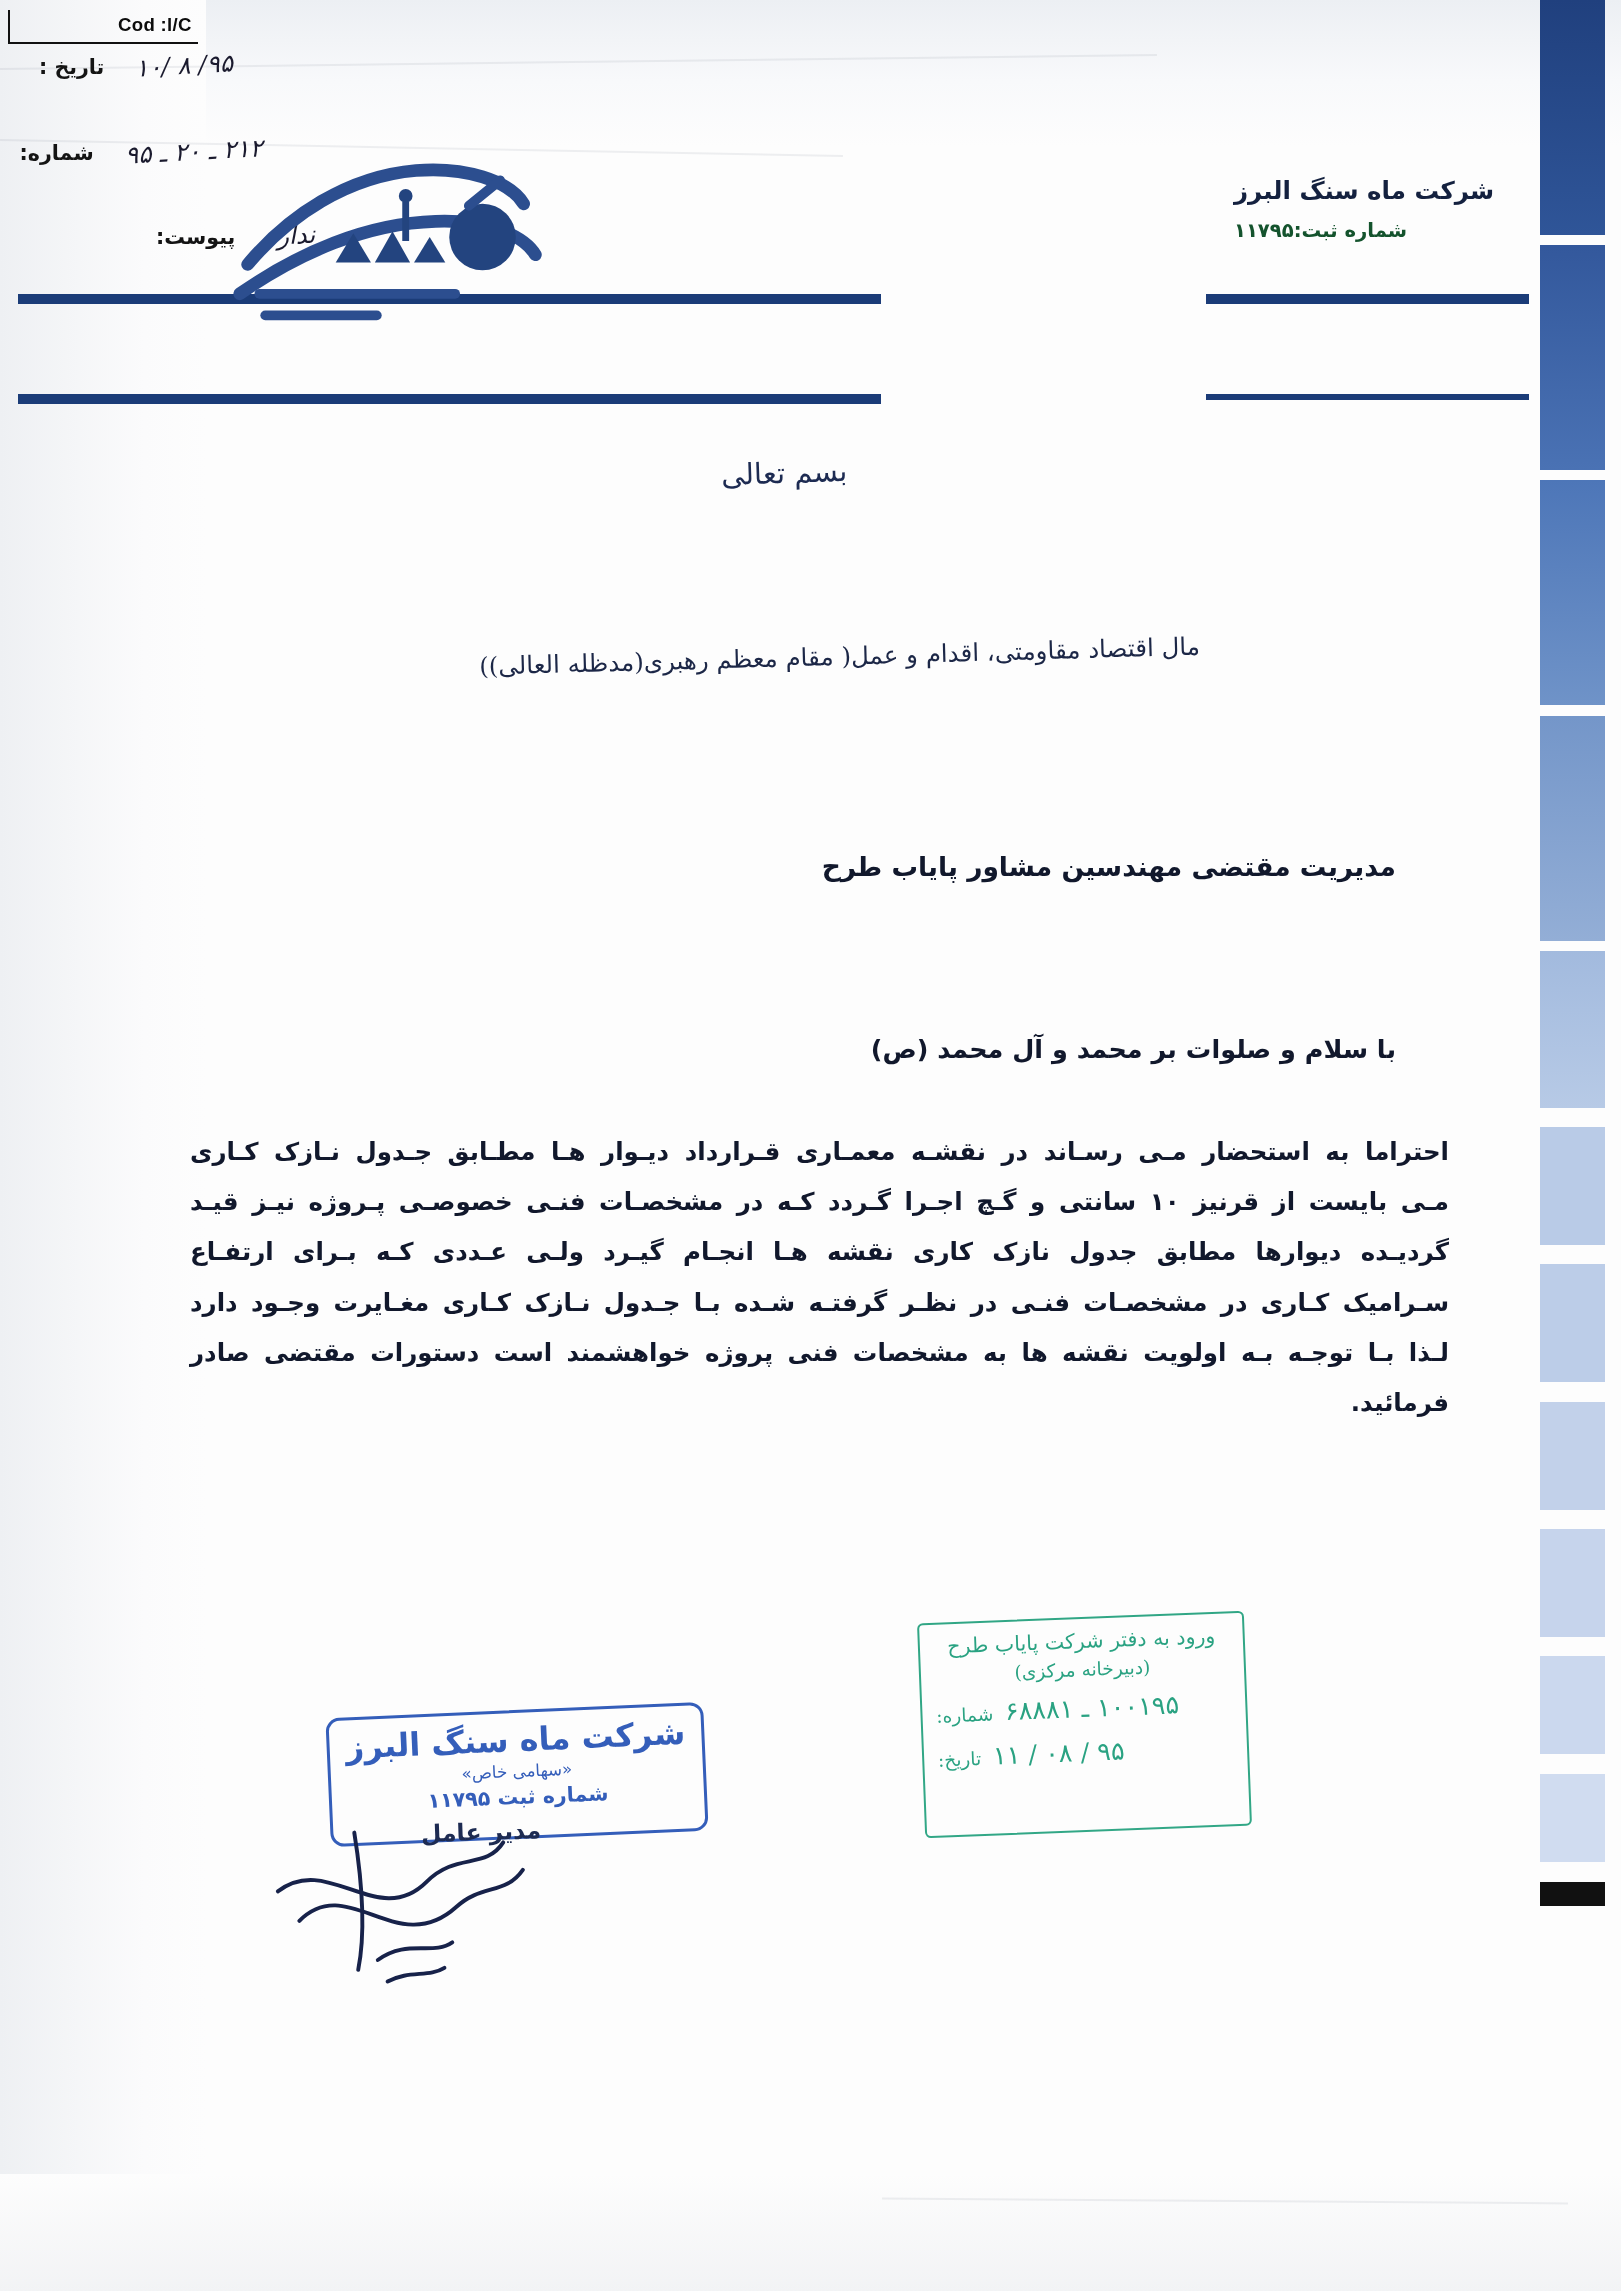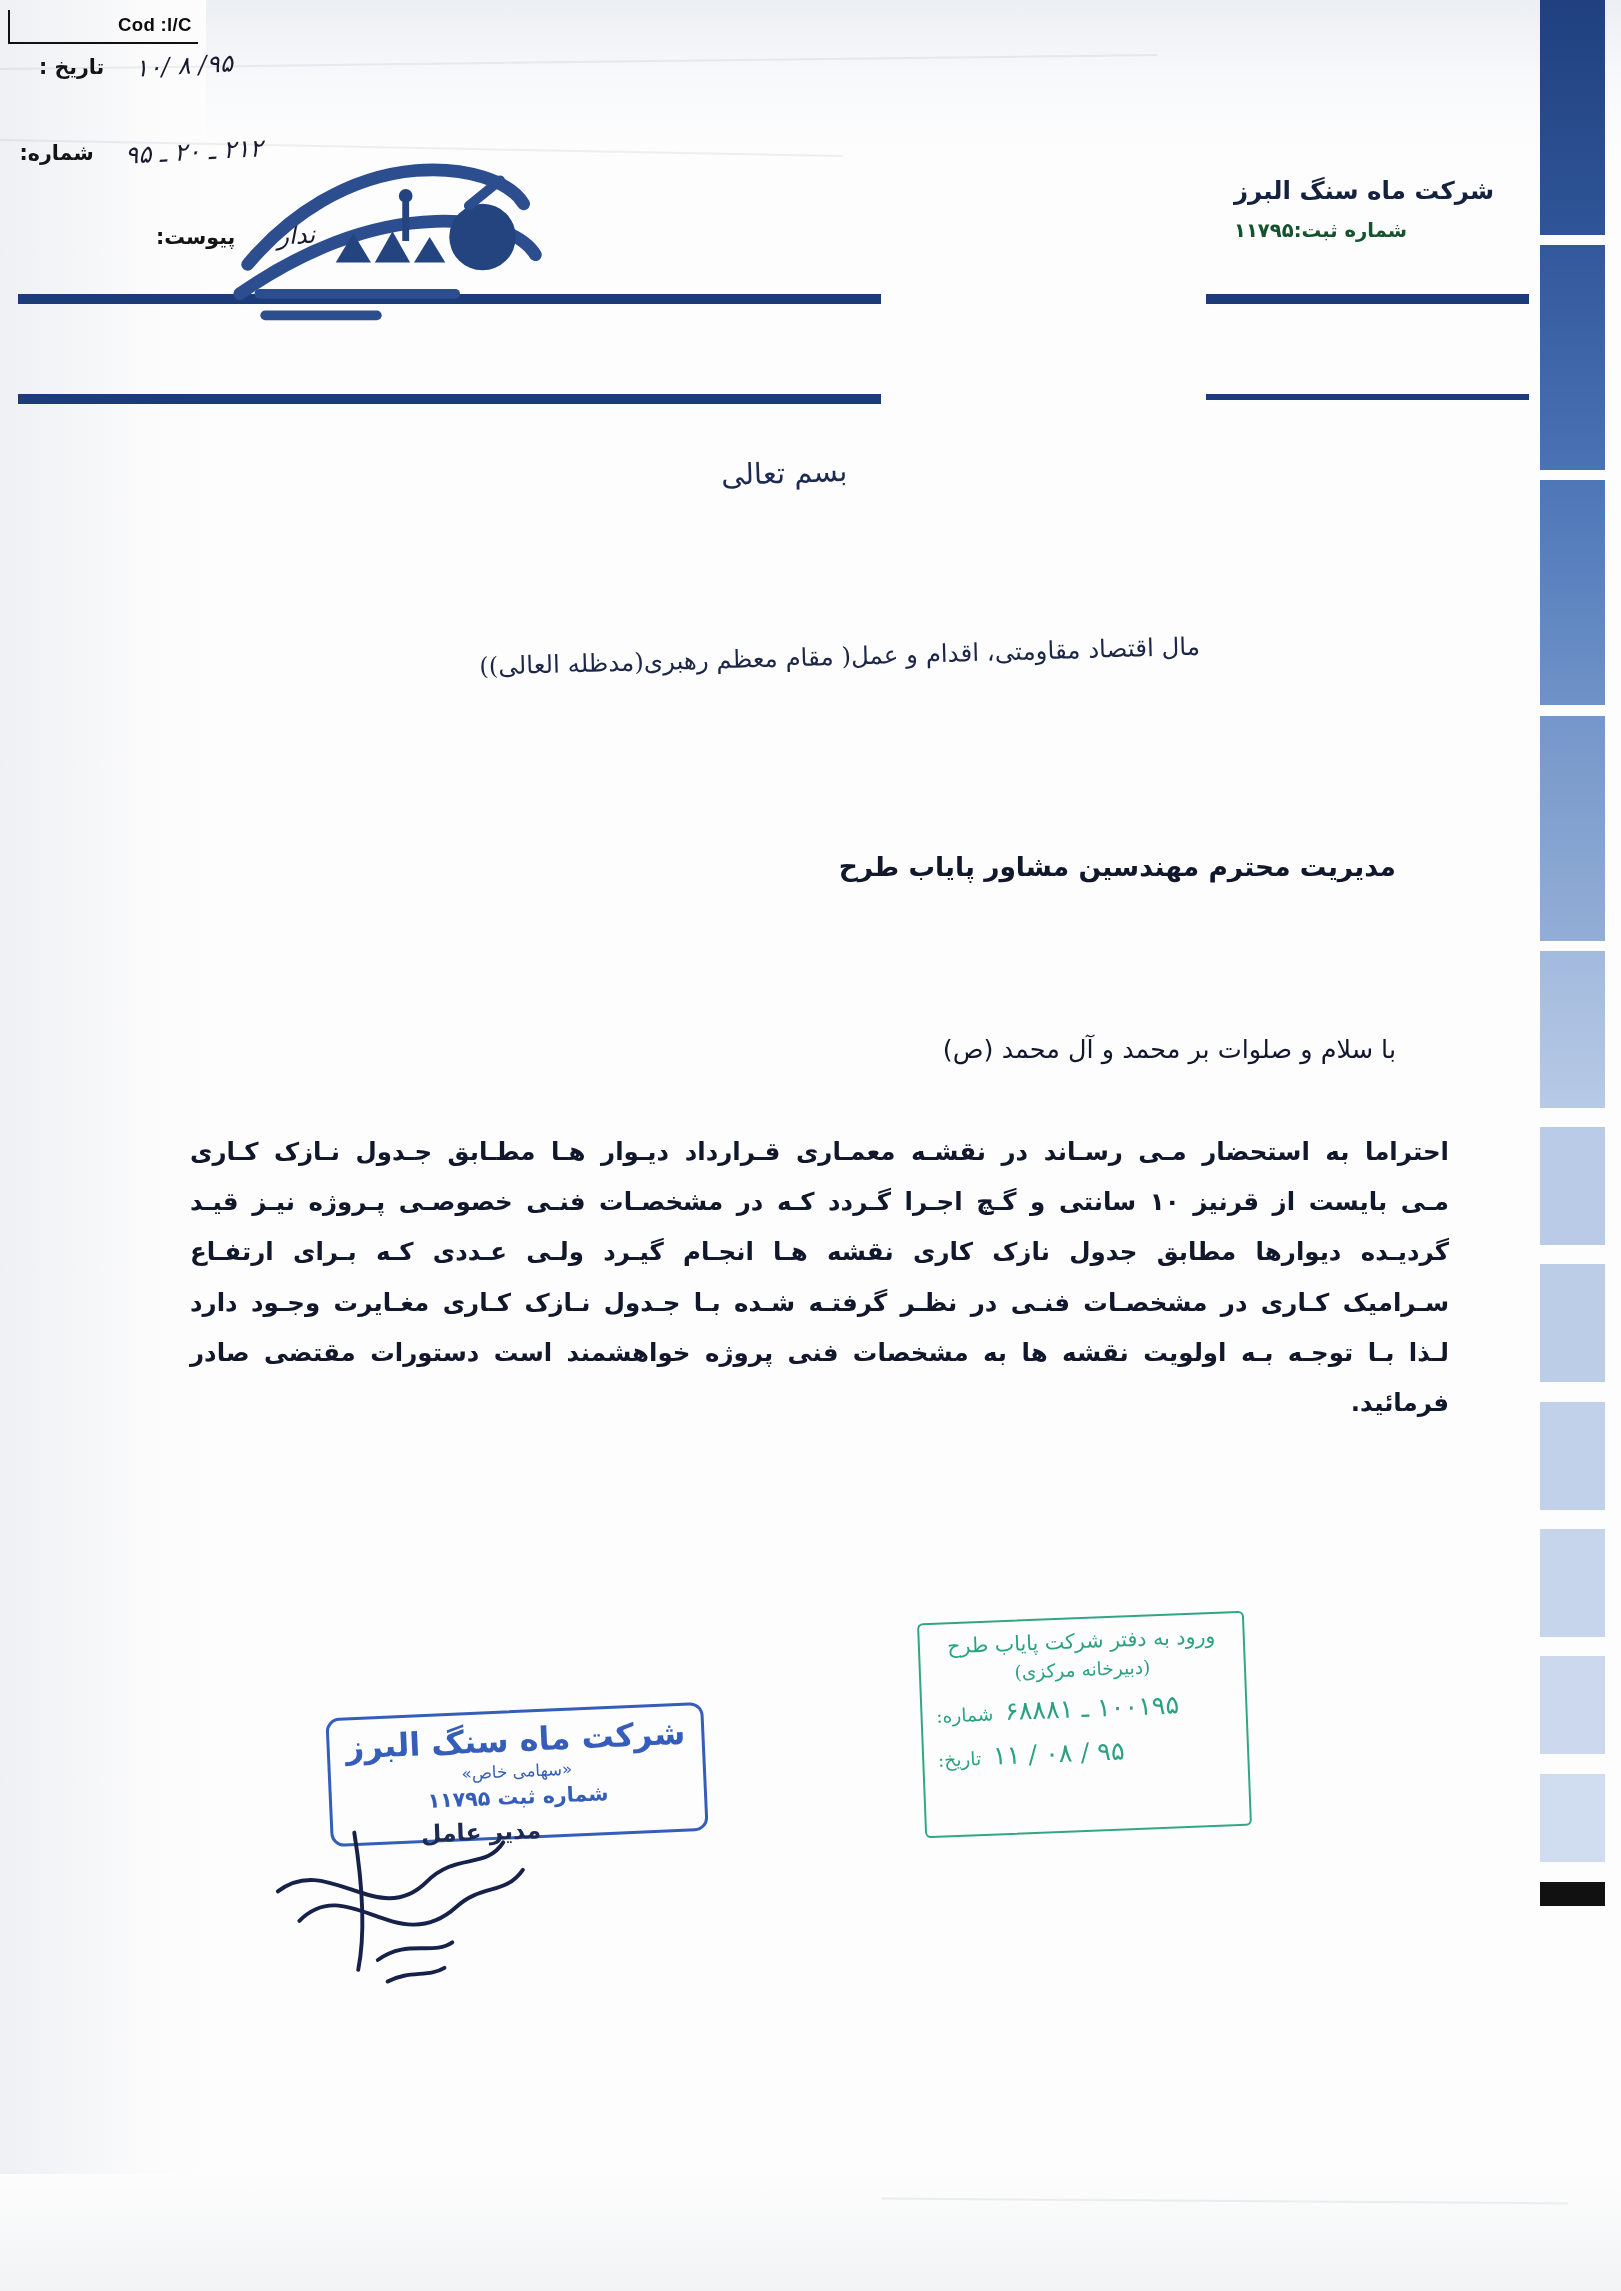--- a/index.html
+++ b/index.html
@@ -164,21 +164,21 @@
     font-size: 26.5px;
     font-weight: bold;
     color: #11182c;
   }
   #greeting {
     position: absolute;
     right: 225px;
     top: 1034px;
     font-family: "DejaVu Sans", sans-serif;
     font-size: 25.5px;
-    font-weight: normal;
+    font-weight: bold;
     color: #11182c;
   }
   #letter-body {
     position: absolute;
     right: 172px;
     top: 1127px;
     width: 1259px;
     font-family: "DejaVu Sans", sans-serif;
     font-size: 24.5px;
     font-weight: bold;
@@ -373,21 +373,21 @@
       <g fill="#23447f" font-family="DejaVu Sans" font-size="15">
         <text x="46" y="146" fill="#23447f"></text>
       </g>
     </svg>
   </div>
 
   <div id="besmele">بسم تعالی</div>
 
   <div id="hand-quote">مال اقتصاد مقاومتی، اقدام و عمل( مقام معظم رهبری(مدظله العالی))</div>
 
-  <div id="addressee">مدیریت محترم مهندسین مشاور پایاب طرح</div>
+  <div id="addressee">مدیریت مقتضی مهندسین مشاور پایاب طرح</div>
 
   <div id="greeting">با سلام و صلوات بر محمد و آل محمد (ص)</div>
 
   <div id="letter-body">احتراما به استحضار مـی رسـاند  در نقشـه معمـاری قـرارداد دیـوار هـا مطـابق جـدول نـازک کـاری مـی بایست از قرنیز ۱۰ سانتی و گـچ  اجـرا گـردد کـه در مشخصـات فنـی خصوصـی پـروژه نیـز قیـد گردیـده دیوارها مطابق جدول نازک کاری نقشه هـا  انجـام گیـرد ولـی عـددی کـه بـرای ارتفـاع  سـرامیک کـاری در مشخصـات فنـی در نظـر گرفتـه شـده بـا جـدول نـازک کـاری مغـایرت وجـود دارد لـذا بـا توجـه بـه اولویت نقشه ها به مشخصات فنی پروژه  خواهشمند است دستورات مقتضی صادر فرمائید.</div>
 
 
   <div id="reception-stamp">
     <div class="r-title">ورود به دفتر شرکت پایاب طرح</div>
     <div class="r-sub">(دبیرخانه مرکزی)</div>
     <div class="r-line">

